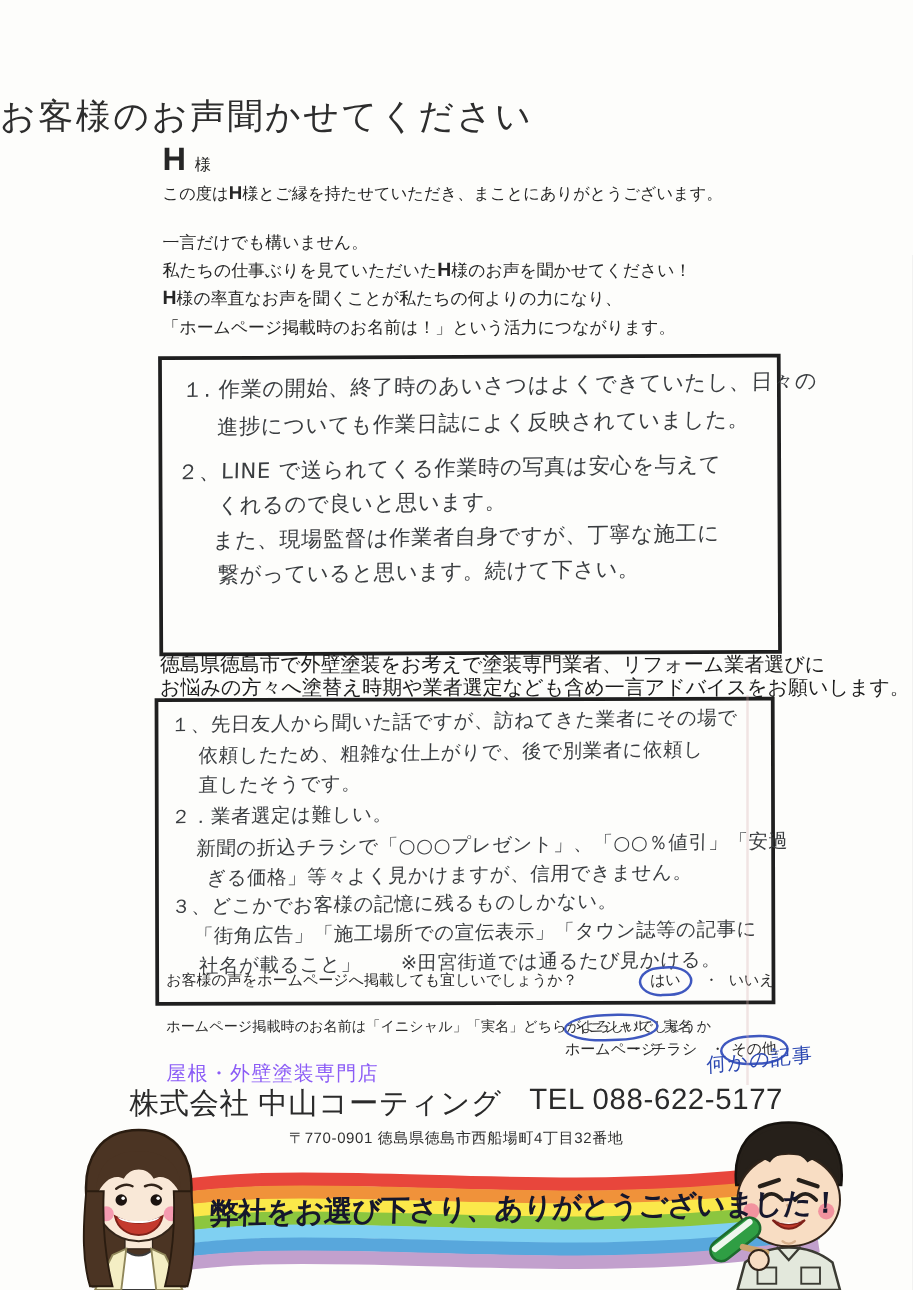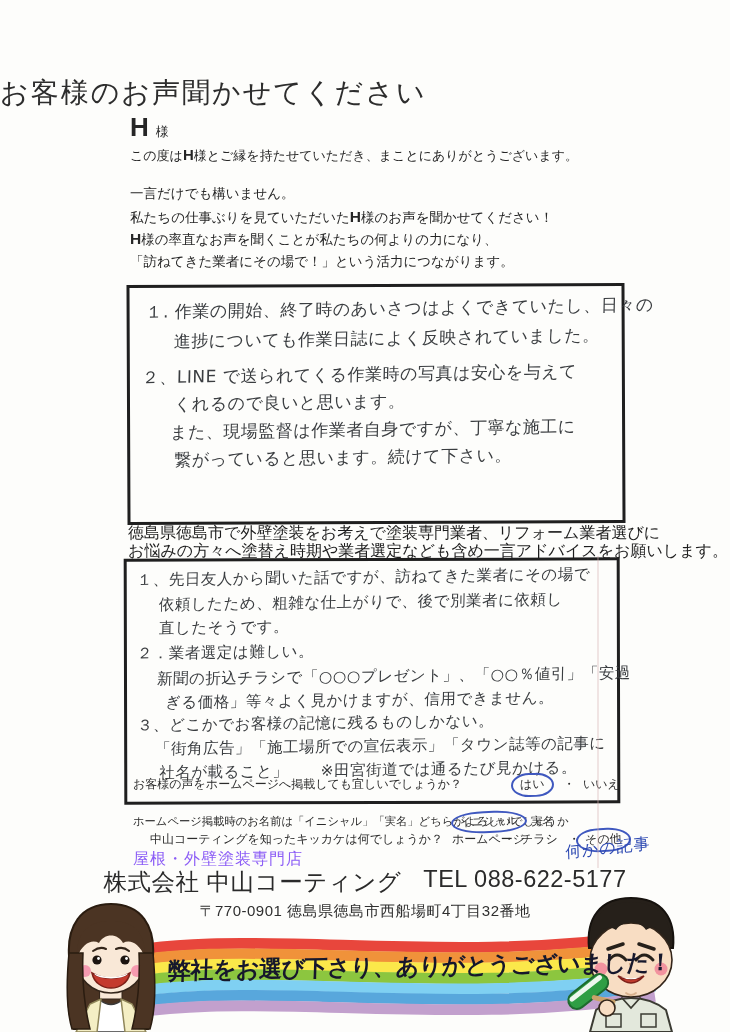--- a/index.html
+++ b/index.html
@@ -37,21 +37,21 @@
   .circled{
     display:inline-block;border:2px solid #3f58bf;border-radius:50%/58%;
     padding:1px 7px 2px;transform:translate(-8px,-3px) rotate(-2deg);
   }
   .hw-blue{left:565px;top:838px;font-size:16px;color:#2d49b2;
     transform:rotate(-6deg) skewX(-4deg);letter-spacing:1px;font-family:"DejaVu Sans",sans-serif;white-space:nowrap;}
   
   .shop-type{left:133px;top:849px;font-size:16px;letter-spacing:1px;color:#8b5cf6;font-weight:500;}
   .company-row{left:0;right:0;top:866px;display:flex;justify-content:center;gap:22px;
     font-size:23.5px;letter-spacing:0.5px;color:#2a2a2a;white-space:nowrap;}
-  .address{left:0;right:0;top:902px;text-align:center;font-size:15px;color:#2f2f2f;letter-spacing:0.5px;}
+  .address{left:0;right:0;top:902px;text-align:center;font-size:12px;color:#2f2f2f;letter-spacing:0.5px;}
   .crease{left:597px;top:556px;width:2px;height:312px;background:rgba(214,178,178,0.32);}
   
   .rainbow{left:0;top:912px;width:730px;height:120px;z-index:1;}
   .banner-text{
     left:168px;top:951px;z-index:3;font-size:23px;font-weight:bold;color:#16172c;
     letter-spacing:-0.5px;white-space:nowrap;transform:rotate(-1deg) skewX(-3deg);
   }
   .mascot{z-index:2;}
   .mascot-woman{left:56px;top:901px;width:110px;height:131px;}
   .mascot-man{left:566px;top:894px;width:130px;height:138px;}
@@ -68,21 +68,21 @@
     <span class="hono">様</span>
   </div>
   <div class="abs greeting">
     <span>この度は</span><b class="initial">H</b><span>様とご縁を持たせていただき、まことにありがとうございます。</span>
   </div>
 
   <div class="abs intro">
     <div class="intro-line">一言だけでも構いません。</div>
     <div class="intro-line"><span>私たちの仕事ぶりを見ていただいた</span><b class="initial">H</b><span>様のお声を聞かせてください！</span></div>
     <div class="intro-line"><b class="initial">H</b><span>様の率直なお声を聞くことが私たちの何よりの力になり、</span></div>
-    <div class="intro-line">「訪ねてきた業者にその場で！」という活力につながります。</div>
+    <div class="intro-line">「ホームページ掲載時のお名前は！」という活力につながります。</div>
   </div>
 
   <div class="abs fbox box1">
     <div class="hw hw-line" style="left:16px;top:10px;">１. 作業の開始、終了時のあいさつはよくできていたし、日々の</div>
     <div class="hw hw-line" style="left:44px;top:40px;">進捗についても作業日誌によく反映されていました。</div>
     <div class="hw hw-line" style="left:12px;top:76px;">２、LINE で送られてくる作業時の写真は安心を与えて</div>
     <div class="hw hw-line" style="left:44px;top:104px;">くれるので良いと思います。</div>
     <div class="hw hw-line" style="left:40px;top:131px;">また、現場監督は作業者自身ですが、丁寧な施工に</div>
     <div class="hw hw-line" style="left:44px;top:159px;">繋がっていると思います。続けて下さい。</div>
   </div>
@@ -110,21 +110,20 @@
     <span class="opt" style="left:430px;">・</span>
     <span class="opt" style="left:450px;">いいえ</span>
   </div>
   <div class="abs q-line q2">
     <span>ホームページ掲載時のお名前は「イニシャル」「実名」どちらがよろしいでしょうか</span>
     <span class="opt circled" style="left:326px;">イニシャル</span>
     <span class="opt" style="left:399px;">・</span>
     <span class="opt" style="left:398px;">実名</span>
   </div>
   <div class="abs q-line q3">
-    <span>中山コーティングを知ったキッカケは何でしょうか？</span>
     <span class="opt" style="left:270px;margin-left:32px;">ホームページ</span>
     <span class="opt" style="left:353px;">・</span>
     <span class="opt" style="left:371px;">チラシ</span>
     <span class="opt" style="left:418px;">・</span>
     <span class="opt circled" style="left:434px;">その他</span>
   </div>
   <div class="abs hw-blue">何かの記事</div>
 
   <div class="abs shop-type">屋根・外壁塗装専門店</div>
   <div class="abs company-row">

